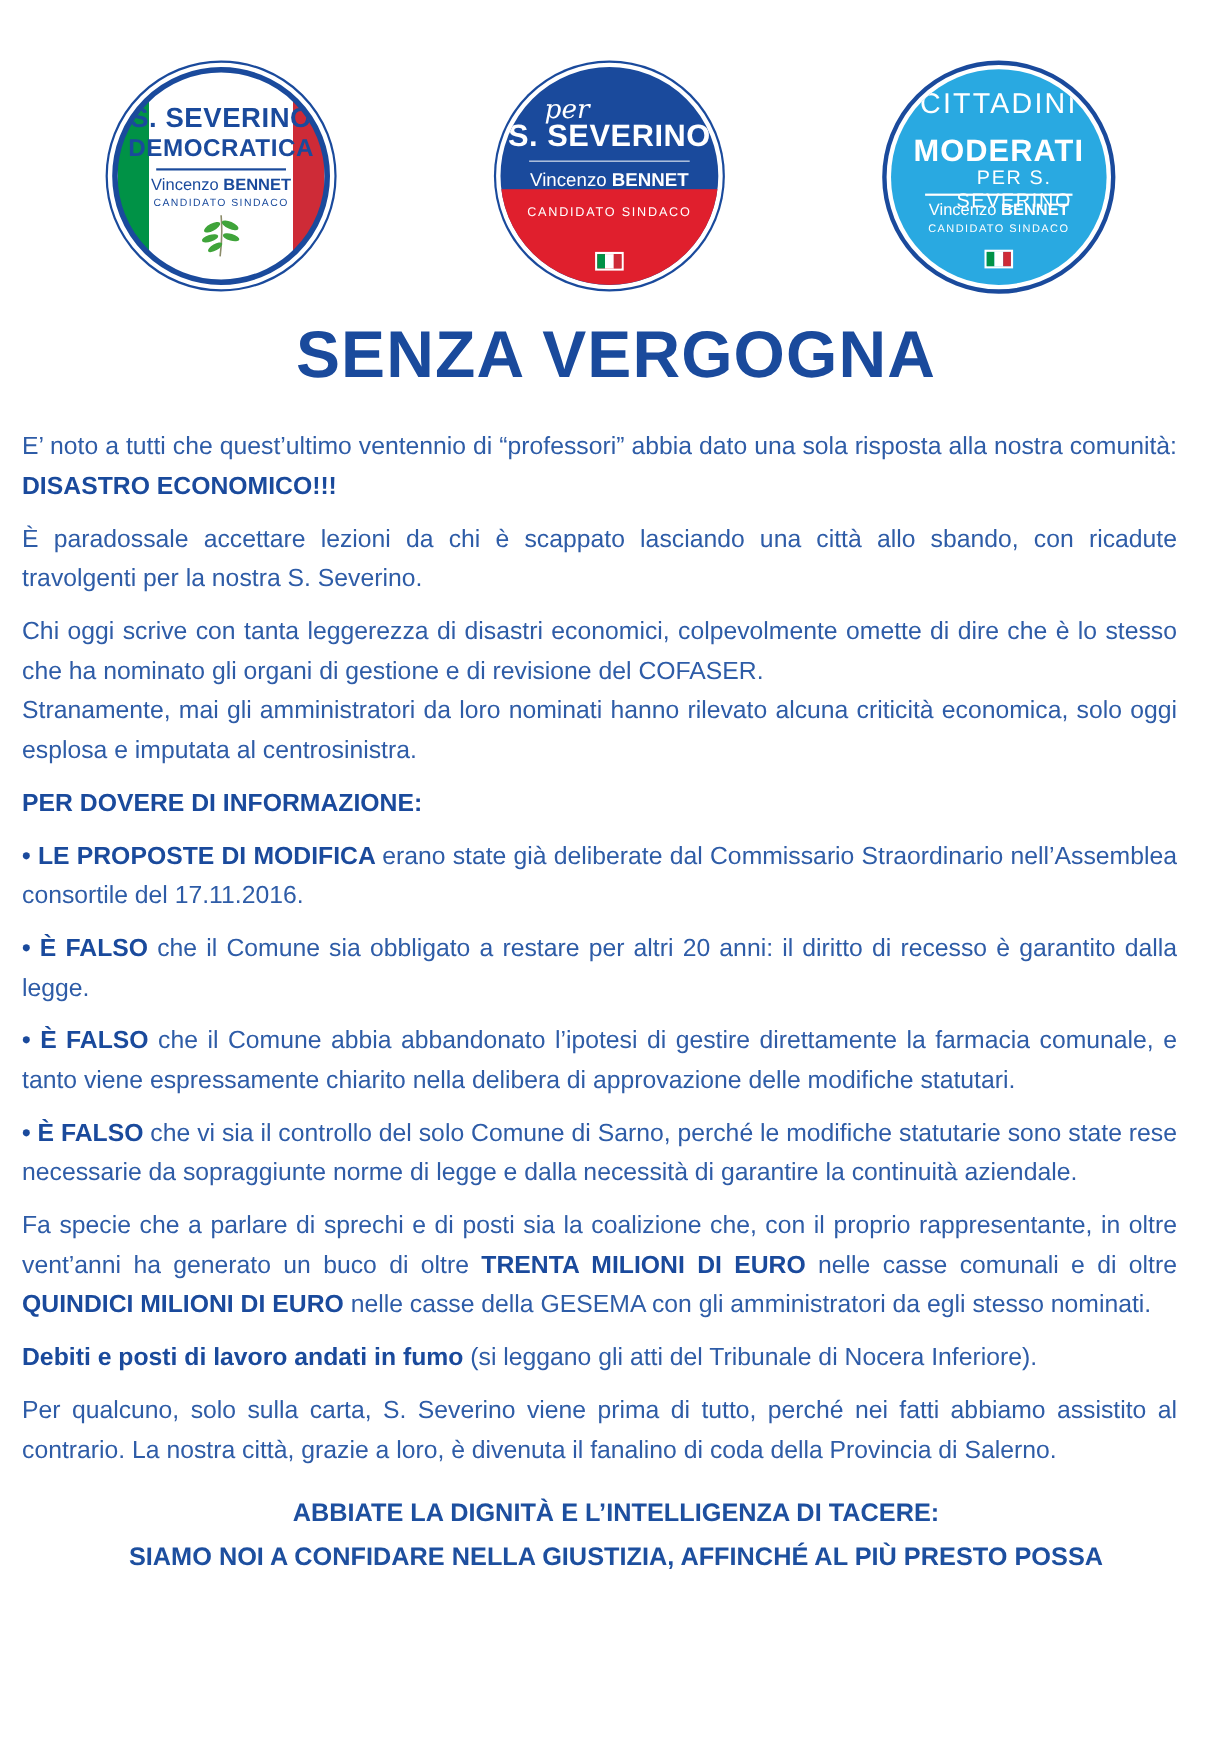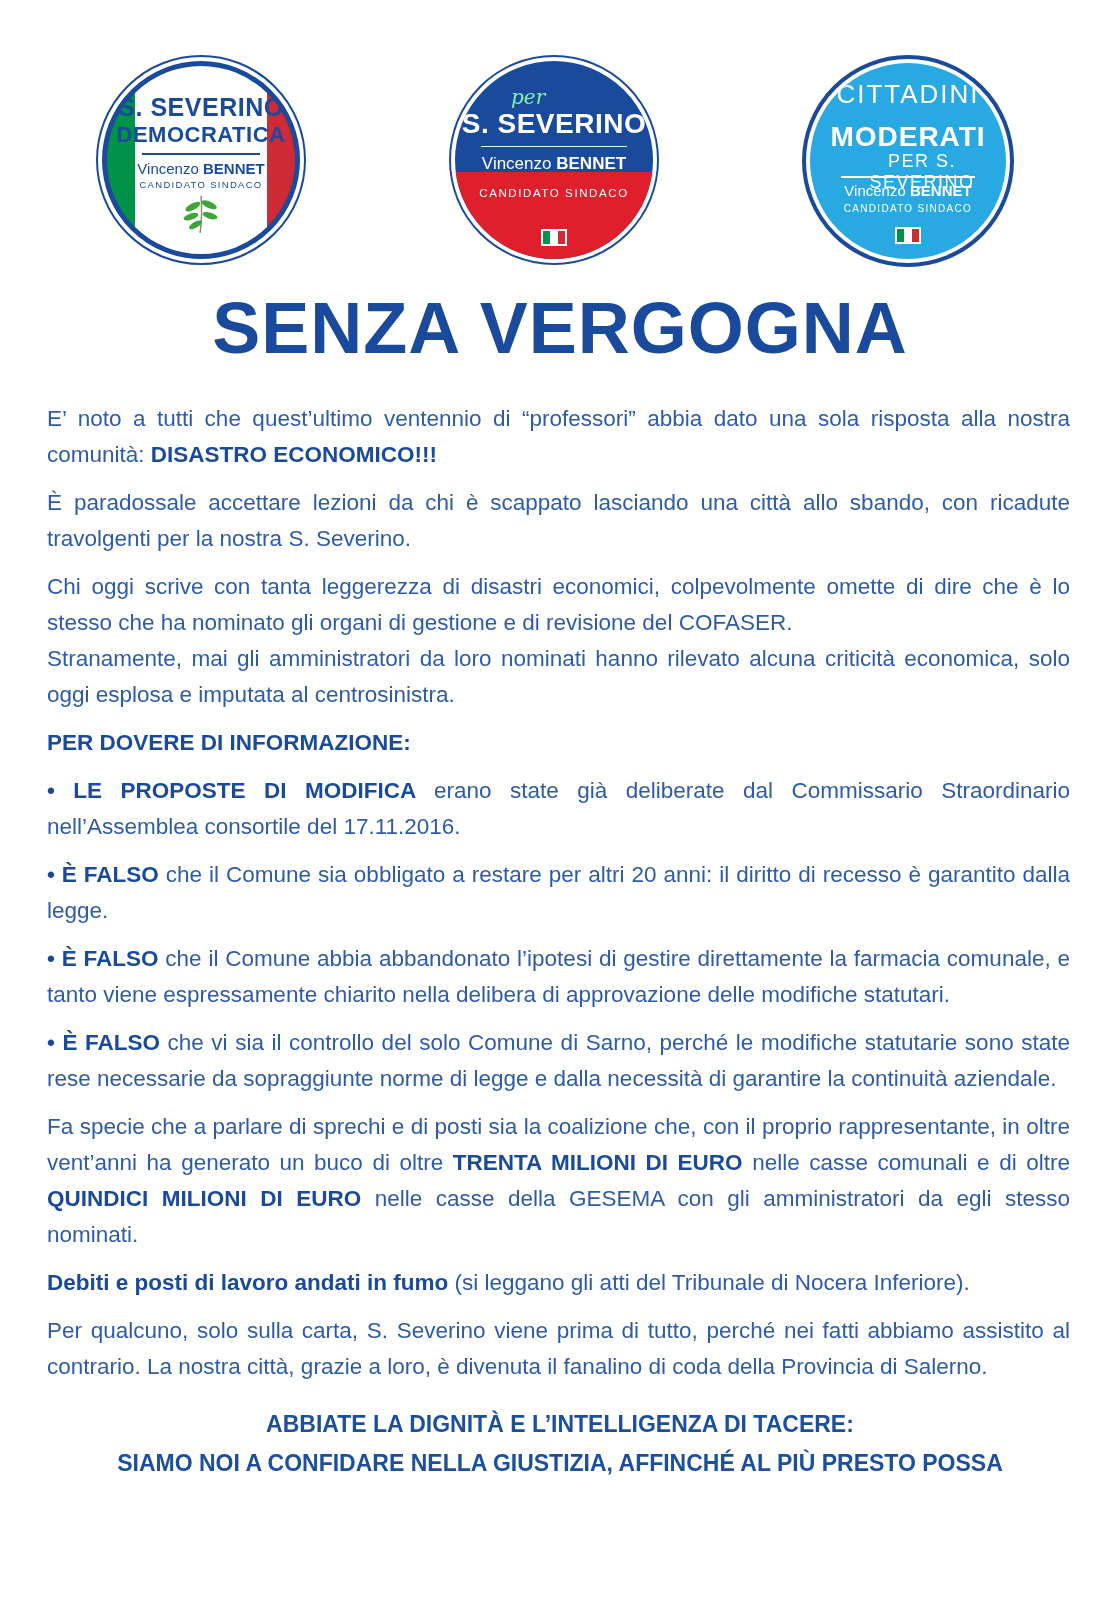--- a/index.html
+++ b/index.html
@@ -35,21 +35,21 @@
   .l1-cand{font-size:15px;color:var(--navy);}
   .l1-cand b{font-weight:700;}
   .l1-role{font-size:9.5px;color:var(--navy);letter-spacing:1.3px;margin-top:2px;}
   .sprig{margin-top:2px;}
 
   
   .l2-outer{width:210px;height:210px;background:var(--navy);border-radius:50%;padding:2px;}
   .l2-inner{width:100%;height:100%;border:4px solid #fff;border-radius:50%;background:var(--navy);
             position:relative;overflow:hidden;}
   .l2-red{position:absolute;left:0;right:0;bottom:0;height:44%;background:var(--red);}
-  .l2-per{position:absolute;top:24px;left:56px;color:#86efac;font-size:20px;font-style:italic;
+  .l2-per{position:absolute;top:24px;left:40px;color:#ffffff;font-size:24px;font-style:italic;
           font-family:"DejaVu Serif", serif;}
   .l2-name{position:absolute;top:47px;width:100%;text-align:center;color:#fff;
            font-size:28px;font-weight:700;letter-spacing:.5px;}
   .l2-divider{position:absolute;top:85px;left:13%;width:74%;height:1px;background:rgba(255,255,255,.9);}
   .l2-cand{position:absolute;top:93px;width:100%;text-align:center;color:#fff;font-size:17px;}
   .l2-cand b{font-weight:700;}
   .l2-role{position:absolute;top:126px;width:100%;text-align:center;color:#fff;
            font-size:11.5px;letter-spacing:1.6px;}
   .l2-flag{position:absolute;bottom:13px;left:50%;transform:translateX(-50%);}
 
@@ -71,25 +71,25 @@
 
   
   .flag{display:inline-flex;width:26px;height:17px;border:2px solid #fff;}
   .flag i{flex:1;display:block;}
   .flag .fg{background:var(--fgreen);}
   .flag .fw{background:#fff;}
   .flag .fr{background:var(--fred);}
 
   
   .title{margin-top:24px;text-align:center;color:var(--navy);
-         font-size:72px;font-weight:800;letter-spacing:1px;line-height:1.05;
+         font-size:60px;font-weight:800;letter-spacing:1px;line-height:1.05;
          font-family:"Liberation Sans", sans-serif;}
 
   
-  .body-text{padding:34px 50px 0 47px;font-size:22.5px;color:var(--body-blue);}
+  .body-text{padding:34px 50px 0 20px;font-size:22.5px;color:var(--body-blue);}
   .para{margin:0 0 12px;text-align:justify;line-height:1.6;}
   .para.nogap{margin-bottom:0;}
   .para .bold{font-weight:700;color:var(--navy);}
 
   
   .closing{margin-top:20px;padding:0 52px;text-align:center;}
   .closing-line{color:#1d4f9f;font-weight:700;font-size:23px;line-height:1.72;}
 </style>
 </head>
 <body>

